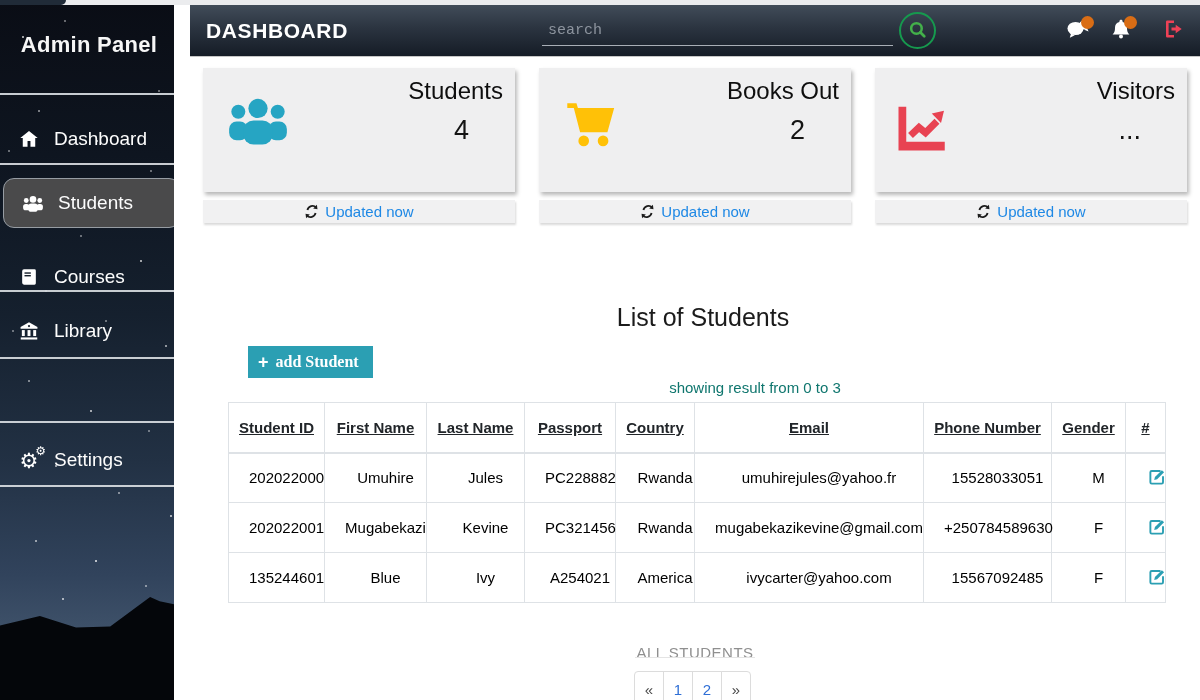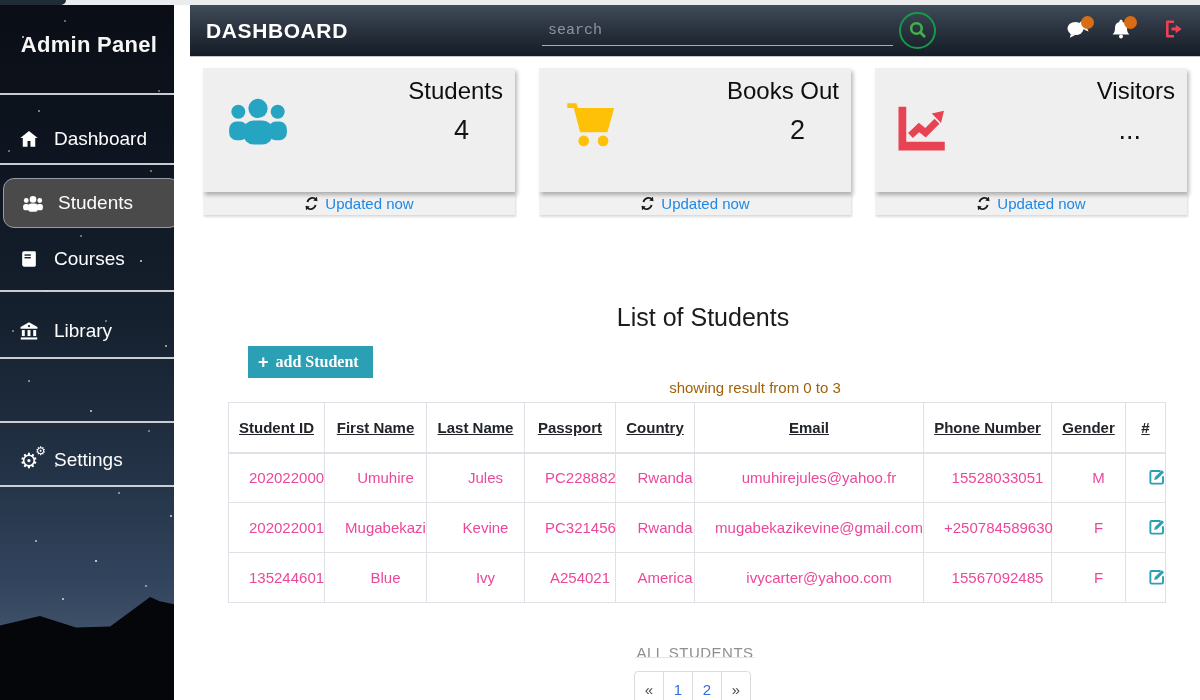--- a/index.html
+++ b/index.html
@@ -58,35 +58,35 @@
   
   .content { position:absolute; left:190px; top:57px; width:1010px; height:643px; background:#fff; overflow:hidden; }
 
   .cards-row { position:absolute; top:11px; left:13px; width:984px; display:flex; justify-content:space-between; }
   .card-wrap { width:312px; }
   .card { position:relative; height:124px; background:#efeff0; box-shadow:2px 3px 4px rgba(0,0,0,.28); }
   .card-icon { position:absolute; left:20px; top:26px; }
   .card-icon.chart { left:16px; top:30px; }
   .card-title { position:absolute; right:12px; top:9px; font-size:24px; color:#0e0e0e; }
   .card-value { position:absolute; right:46px; top:47px; font-size:27px; color:#141414; }
-  .card-footer { margin-top:0; height:23px; background:#f1f1f2; box-shadow:1px 2px 2px rgba(0,0,0,.15);
+  .card-footer { margin-top:8px; height:23px; background:#f1f1f2; box-shadow:1px 2px 2px rgba(0,0,0,.15);
                  display:flex; align-items:center; justify-content:center; gap:6px; }
   .card-footer span { color:#1e88e5; font-size:15px; }
 
   .list-heading { position:absolute; top:246px; left:0; width:100%; text-align:center; font-size:25px; color:#1b1b1b;padding-left:16px; }
   .add-btn { position:absolute; left:58px; top:289px; height:32px; padding:0 14px 0 10px; background:#2b9fb3;
              border:none; color:#fff; cursor:pointer; display:flex; align-items:center; gap:7px;
              font-family:"Liberation Serif", serif; font-weight:bold; font-size:16px; }
   .add-plus { font-family:"Liberation Sans", sans-serif; font-weight:bold; font-size:18px; line-height:1; }
-  .showing-result { position:absolute; top:322px; left:120px; width:890px; text-align:center; font-size:15px; color:#a16207; }
+  .showing-result { position:absolute; top:322px; left:120px; width:890px; text-align:center; font-size:15px; color:#0f766e; }
 
   table.students { position:absolute; left:38px; top:345px; width:937px; border-collapse:collapse; table-layout:fixed; }
   table.students th, table.students td { border:1px solid #dee2e6; text-align:center; font-size:15px; }
   table.students th { height:50px; color:#212529; font-weight:bold; border-bottom-width:2px;text-decoration:underline; }
-  table.students td { height:50px; color:#ec4899;padding-left:20px; }
+  table.students td { height:50px; color:#000000;padding-left:20px; }
   .col-id{width:96px} .col-fn{width:102px} .col-ln{width:98px} .col-pp{width:91px} .col-co{width:79px}
   .col-em{width:229px} .col-ph{width:128px} .col-ge{width:74px} .col-ac{width:40px}
   .edit-btn { background:none; border:none; cursor:pointer; padding:2px; }
 
   .all-students { position:absolute; top:587px; left:0; width:100%; text-align:center; color:#8f8f8f;
                   font-size:15px; letter-spacing:.5px; }
   .mini-divider { position:absolute; top:600px; left:445px; width:120px; height:1px; background:#e4e4e4; }
   .pagination { position:absolute; top:614px; left:444px; display:flex; }
   .page-cell { width:30px; height:42px; border:1px solid #dcdcdc; margin-left:-1px; background:#fff;
                display:flex; align-items:flex-start; justify-content:center; padding-top:9px;
@@ -130,21 +130,21 @@
             <circle cx="25" cy="8" r="3.2"></circle>
               <rect x="20.8" y="12.5" width="8.4" height="8.5" rx="3.4"></rect>
             <circle cx="16" cy="6.5" r="4.4"></circle>
               <rect x="9.2" y="12" width="13.6" height="11" rx="4.8"></rect>
           </g>
         </svg>
       </span>
       <span class="side-label">Students</span>
     </div>
 
-    <div class="side-item" style="top:234px">
+    <div class="side-item" style="top:252px">
       <span class="side-icon">
         <svg width="20" height="20" viewBox="0 0 24 24">
           <path d="M6 2.8h12.6a1.6 1.6 0 0 1 1.6 1.6v15.2a1.6 1.6 0 0 1-1.6 1.6H6a2.2 2.2 0 0 1-2.2-2.2V5A2.2 2.2 0 0 1 6 2.8z" fill="#fff"></path>
           <rect x="6.6" y="6.4" width="7.6" height="1.7" fill="#17202c"></rect>
           <rect x="6.6" y="9.6" width="7.6" height="1.7" fill="#17202c"></rect>
         </svg>
       </span>
       <span class="side-label">Courses</span>
     </div>
 

